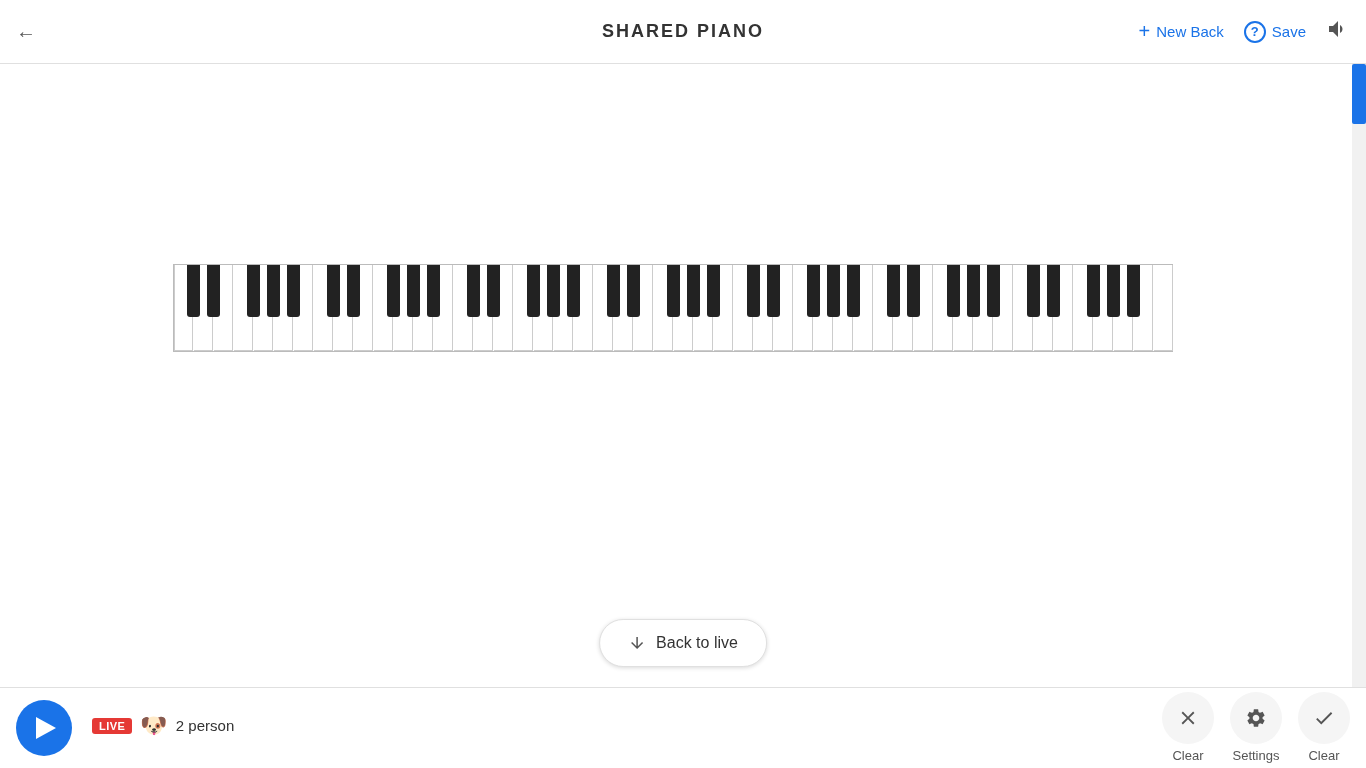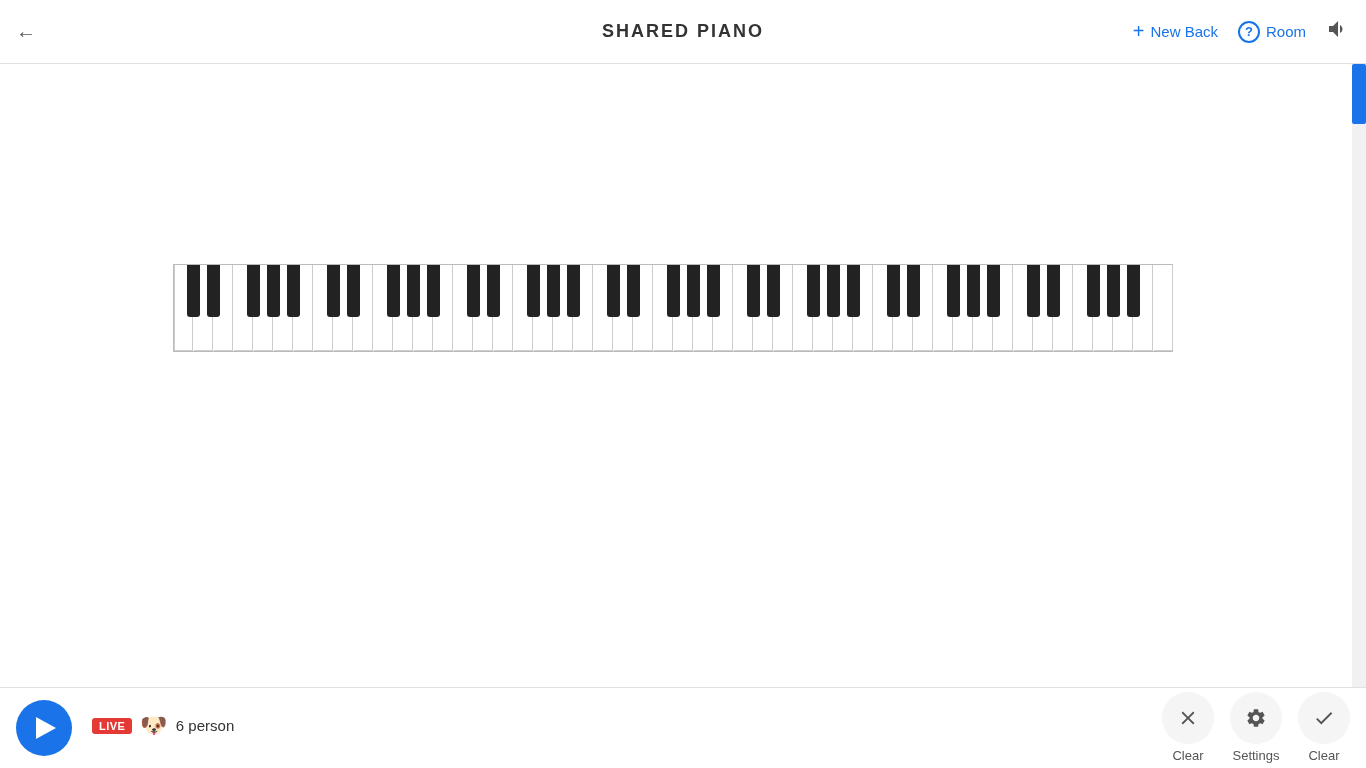--- a/index.html
+++ b/index.html
@@ -198,21 +198,21 @@
   <div class="header-center">
     <span class="header-title">SHARED PIANO</span>
   </div>
   <div class="header-right">
     <div class="new-room-btn">
       <span class="plus">+</span>
       <span>New Back</span>
     </div>
     <div class="help-btn">
       <div class="help-circle">?</div>
-      <span>Room</span>
+      <span>Save</span>
     </div>
     <div class="volume-btn">
       <svg width="24" height="24" viewBox="0 0 24 24" fill="none" xmlns="http://www.w3.org/2000/svg">
         <path d="M3 9v6h4l5 5V4L7 9H3zm13.5 3c0-1.77-1.02-3.29-2.5-4.03v8.05c1.48-.73 2.5-2.25 2.5-4.02z" fill="#555"></path>
       </svg>
     </div>
   </div>
 </div>
 
 <div class="main-content">
@@ -305,32 +305,38 @@
         <div style="position: absolute; left: 793px; top: 0px; width: 13px; height: 52px; background: rgb(34, 34, 34); z-index: 2; cursor: pointer; border-radius: 0px 0px 3px 3px;"></div>
         <div style="position: absolute; left: 813px; top: 0px; width: 13px; height: 52px; background: rgb(34, 34, 34); z-index: 2; cursor: pointer; border-radius: 0px 0px 3px 3px;"></div>
         <div style="position: absolute; left: 853px; top: 0px; width: 13px; height: 52px; background: rgb(34, 34, 34); z-index: 2; cursor: pointer; border-radius: 0px 0px 3px 3px;"></div>
         <div style="position: absolute; left: 873px; top: 0px; width: 13px; height: 52px; background: rgb(34, 34, 34); z-index: 2; cursor: pointer; border-radius: 0px 0px 3px 3px;"></div>
         <div style="position: absolute; left: 913px; top: 0px; width: 13px; height: 52px; background: rgb(34, 34, 34); z-index: 2; cursor: pointer; border-radius: 0px 0px 3px 3px;"></div>
         <div style="position: absolute; left: 933px; top: 0px; width: 13px; height: 52px; background: rgb(34, 34, 34); z-index: 2; cursor: pointer; border-radius: 0px 0px 3px 3px;"></div>
         <div style="position: absolute; left: 953px; top: 0px; width: 13px; height: 52px; background: rgb(34, 34, 34); z-index: 2; cursor: pointer; border-radius: 0px 0px 3px 3px;"></div>
       </div>
   </div>
 
+  <div class="back-to-live-btn">
+    <svg width="18" height="18" viewBox="0 0 24 24" fill="none" xmlns="http://www.w3.org/2000/svg">
+      <path d="M20 12l-1.41-1.41L13 16.17V4h-2v12.17l-5.58-5.59L4 12l8 8 8-8z" fill="#555"></path>
+    </svg>
+    <span>Back to live</span>
+  </div>
 
   <div class="bottom-bar">
 
     <div class="play-btn">
       <div class="play-triangle"></div>
     </div>
 
     <div class="room-info">
       <div class="live-row">
         <span class="live-badge">LIVE</span>
         <span class="avatar-emoji">🐶</span>
-        <span class="person-count">6 person</span>
+        <span class="person-count">2 person</span>
       </div>
     </div>
 
 
     <div class="action-buttons">
       <div class="action-btn">
         <div class="action-btn-circle">
           <svg width="22" height="22" viewBox="0 0 24 24" fill="none" xmlns="http://www.w3.org/2000/svg">
             <path d="M19 6.41L17.59 5 12 10.59 6.41 5 5 6.41 10.59 12 5 17.59 6.41 19 12 13.41 17.59 19 19 17.59 13.41 12z" fill="#555"></path>
           </svg>

